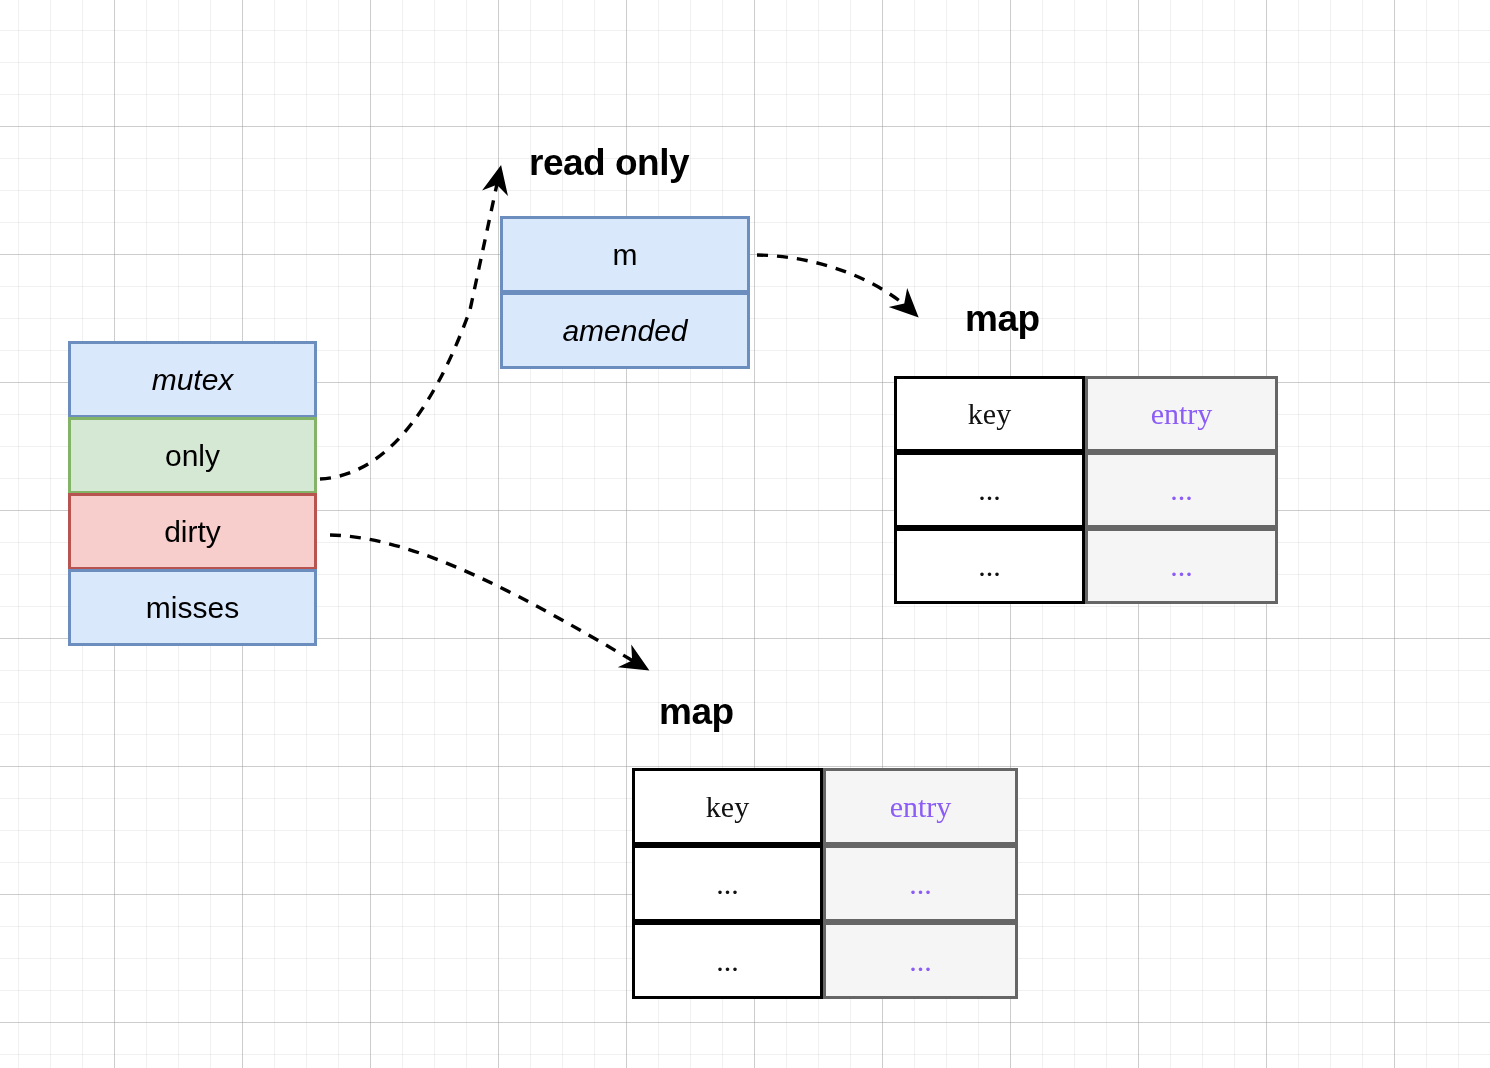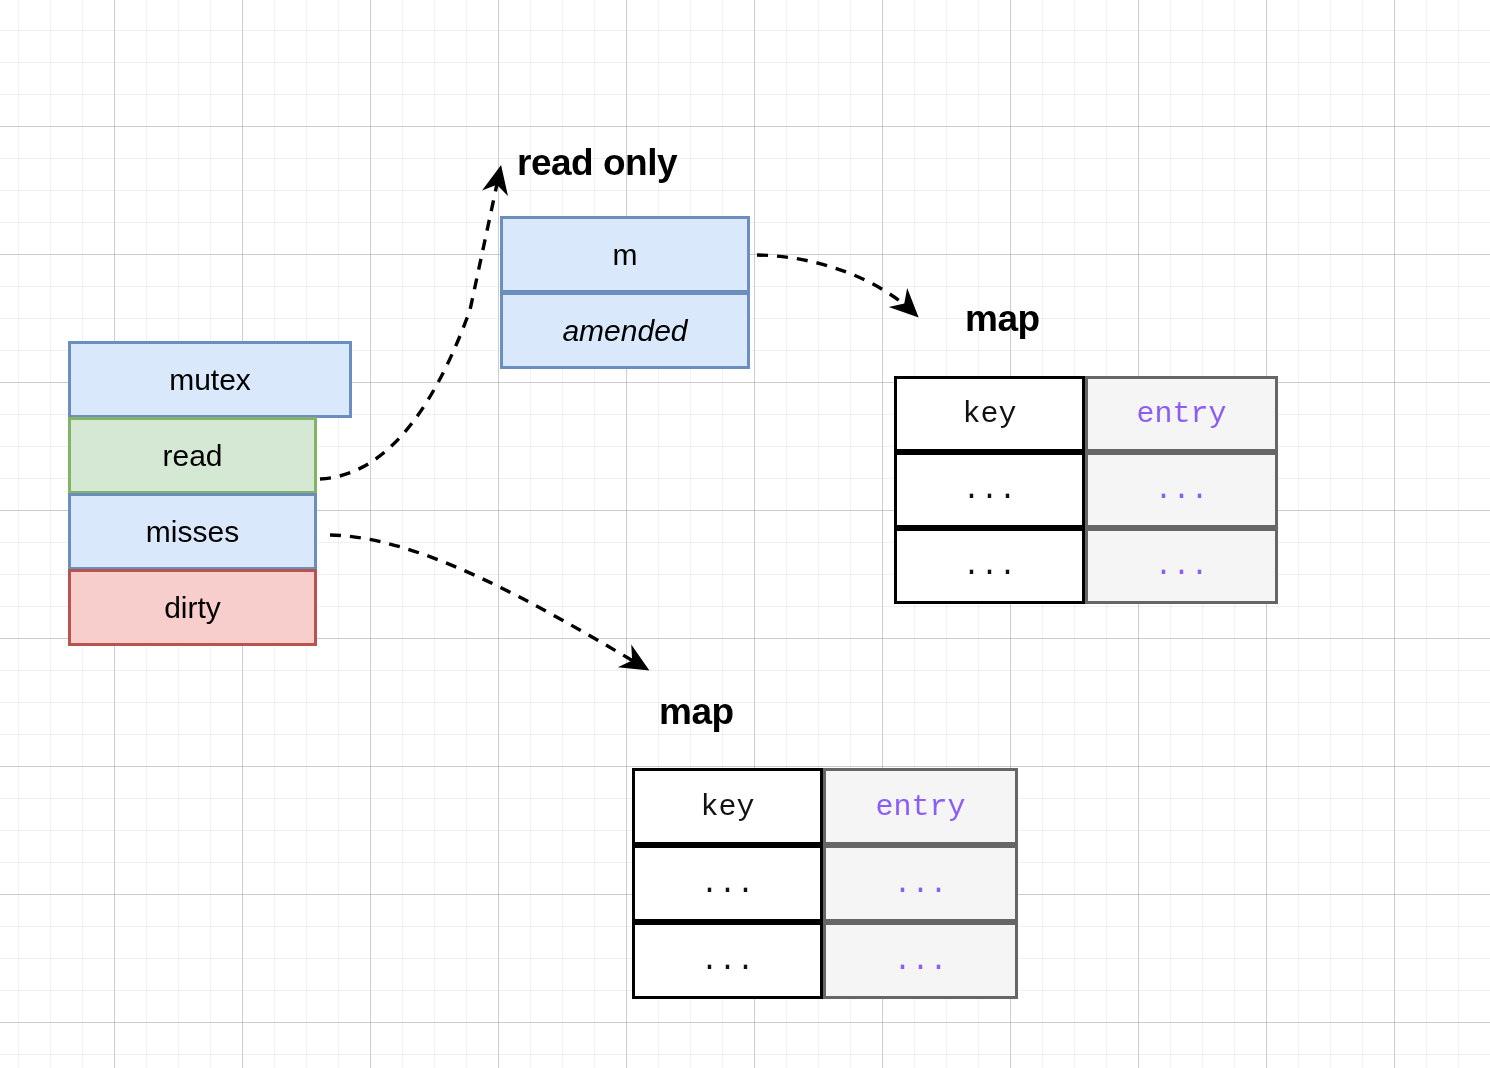--- a/index.html
+++ b/index.html
@@ -52,21 +52,21 @@
   .maptable {
     position: absolute;
     display: grid;
     box-sizing: border-box;
   }
   .mcell {
     box-sizing: border-box;
     display: flex;
     align-items: center;
     justify-content: center;
-    font-family: Liberation Mono, monospace;
+    font-family: Liberation Serif, serif;
     font-size: 30px;
     color: #111111;
     text-align: right;
   }
   .mcell.keycol   { background: #ffffff; border: 3px solid #000000; }
   .mcell.entrycol { background: #f5f5f5; border: 3px solid #666666; color: #8b5cf6; }
 
   svg.arrows {
     position: absolute;
     left: 0; top: 0;
@@ -75,27 +75,27 @@
     pointer-events: none;
   }
 </style>
 </head>
 <body>
 
 <div id="canvas">
 
 
   <div class="struct" style="left:68px; top:341px; width:249px; height:307px;">
-    <div class="srow blue" style="width:284px; height:77px;">mutex</div>
-    <div class="srow green" style="width:249px; height:77px; margin-top:-1px;">read</div>
+    <div class="srow blue" style="width:249px; height:77px;font-style:italic;">mutex</div>
+    <div class="srow green" style="width:249px; height:77px; margin-top:-1px;">only</div>
+    <div class="srow red" style="width:249px; height:77px; margin-top:-1px;">dirty</div>
     <div class="srow blue" style="width:249px; height:77px; margin-top:-1px;">misses</div>
-    <div class="srow red" style="width:249px; height:77px; margin-top:-1px;">dirty</div>
   </div>
 
-  <div class="title" style="left:517px; top:142px; font-size:37px;">read only</div>
+  <div class="title" style="left:529px; top:142px; font-size:37px;">read only</div>
 
   <div class="struct" style="left:500px; top:216px; width:250px; height:154px;">
     <div class="srow blue" style="width:250px; height:77px;">m</div>
     <div class="srow blue" style="width:250px; height:77px; margin-top:-1px;font-style:italic;">amended</div>
   </div>
 
   <div class="title" style="left:965px; top:298px; font-size:37px;">map</div>
 
   <div class="maptable" style="left:894px; top:376px;
               grid-template-columns:191px 193px;

